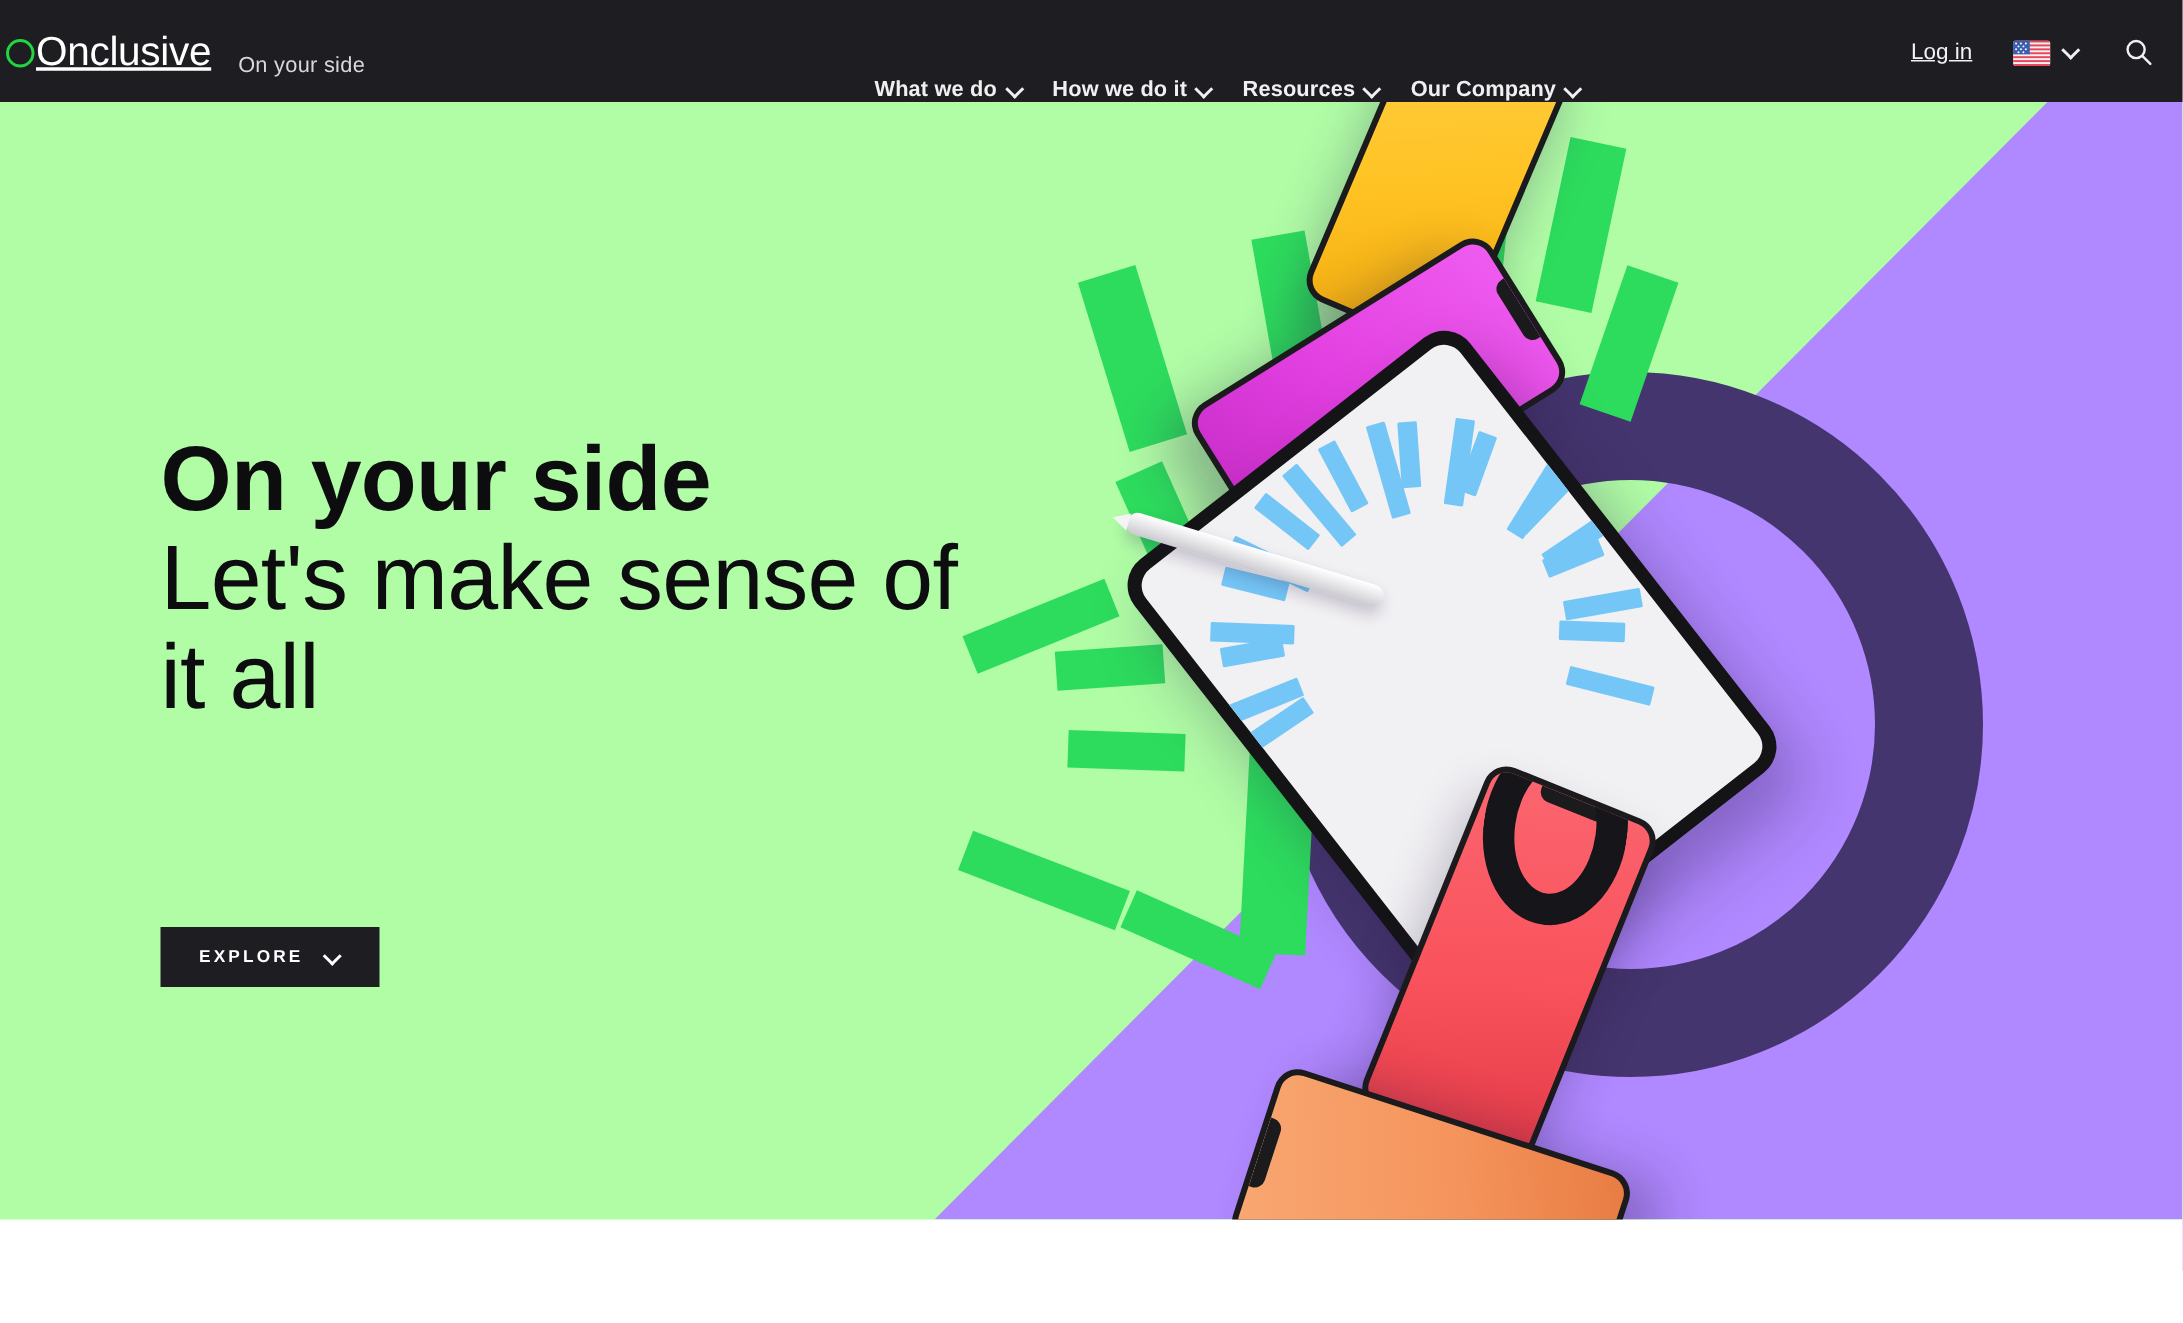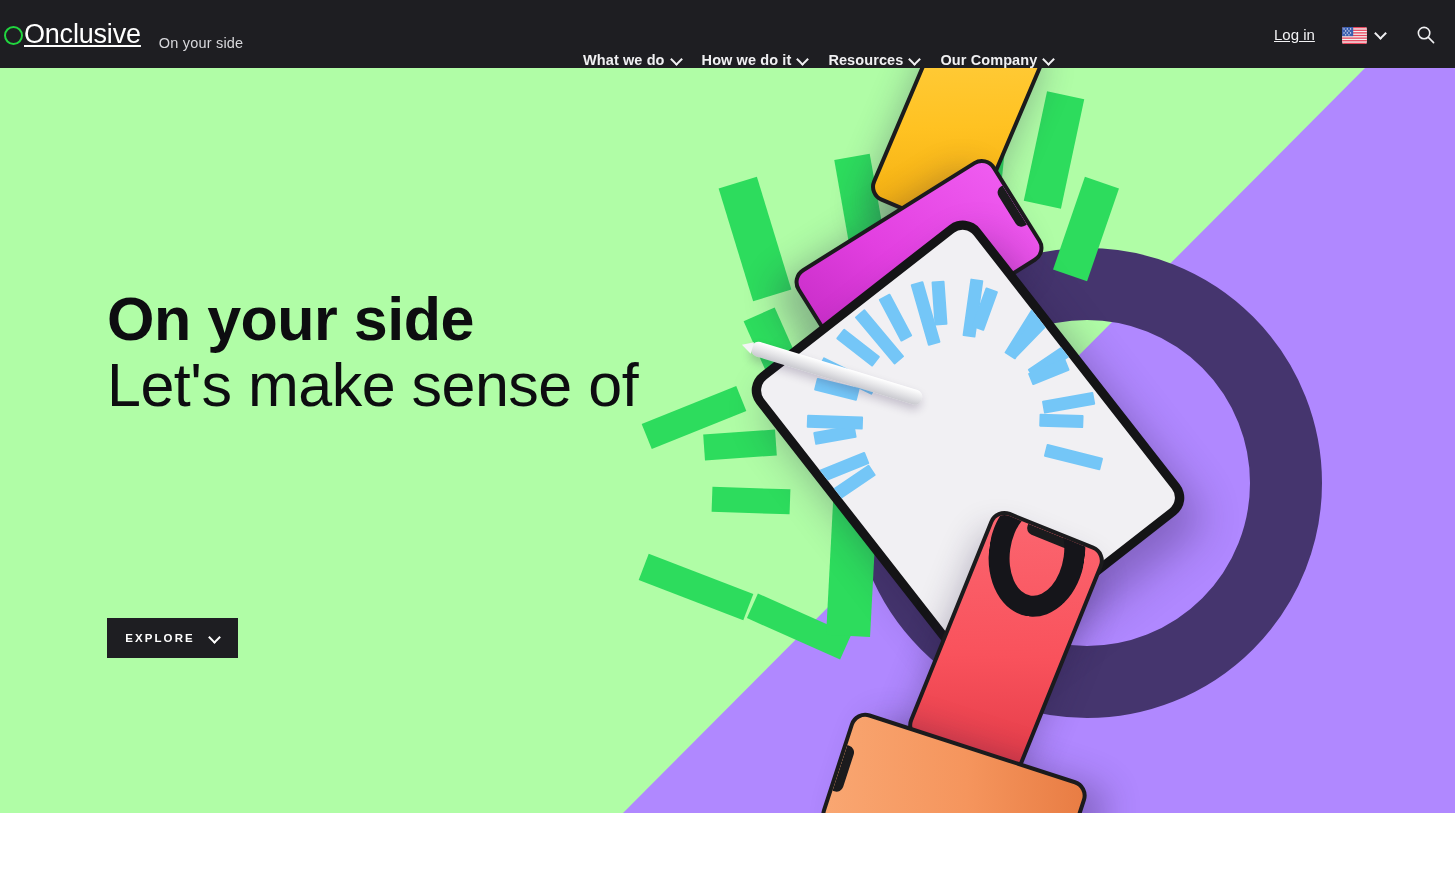--- a/index.html
+++ b/index.html
@@ -199,21 +199,21 @@
     font-size:61px;
     line-height:66px;
     letter-spacing:-0.5px;
     white-space:nowrap;
   }
   .h1-line.strong { font-weight:700; }
   .h1-line.light  { font-weight:300; }
 
   .explore-btn {
     position:absolute; left:107px; top:550px;
-    width:131px; height:40px;
+    width:146px; height:40px;
     background:#1e1e22;
     color:#ffffff;
     display:flex; align-items:center; justify-content:center;
     gap:14px;
     font-size:11.5px; font-weight:700;
     letter-spacing:2.1px;
     cursor:pointer; border:none; z-index:12;
     font-family:"Liberation Sans", sans-serif;
   }
 </style>
@@ -368,19 +368,20 @@
     <div class="phone" style="left:893px; top:613px; width:122px; height:248px; transform:rotate(-72deg);">
       <div class="screen" style="background:linear-gradient(160deg,#f9a772 0%,#f5955d 55%,#e87c43 100%);">
         <span class="notch"></span>
       </div>
     </div>
   </div>
 
   <div class="hero-copy">
     <div class="h1-line strong">On your side</div>
     <div class="h1-line light">Let's make sense of</div>
+    <div class="h1-line light">it all</div>
   </div>
 
   <button class="explore-btn">
     <span>EXPLORE</span>
     <span class="chev"></span>
   </button>
 </section>
 
 </body></html>

